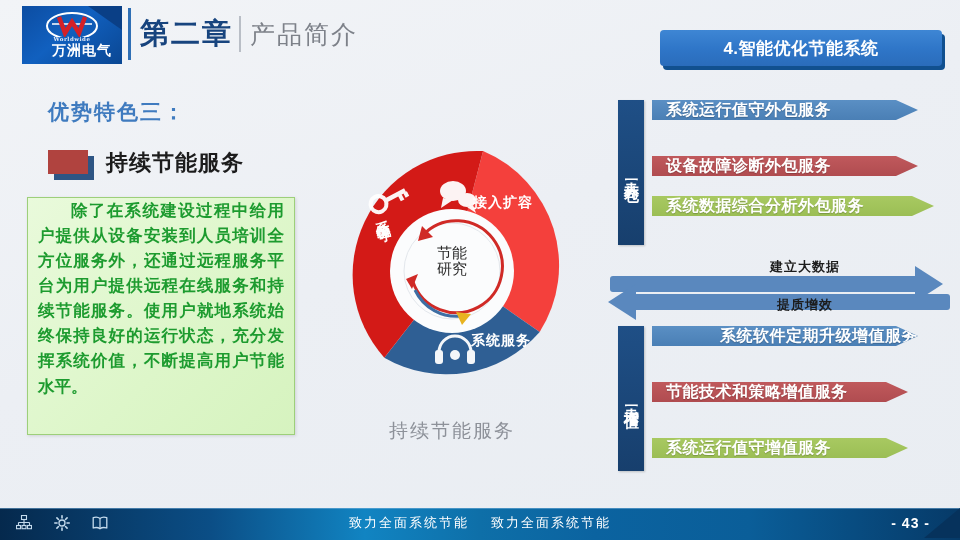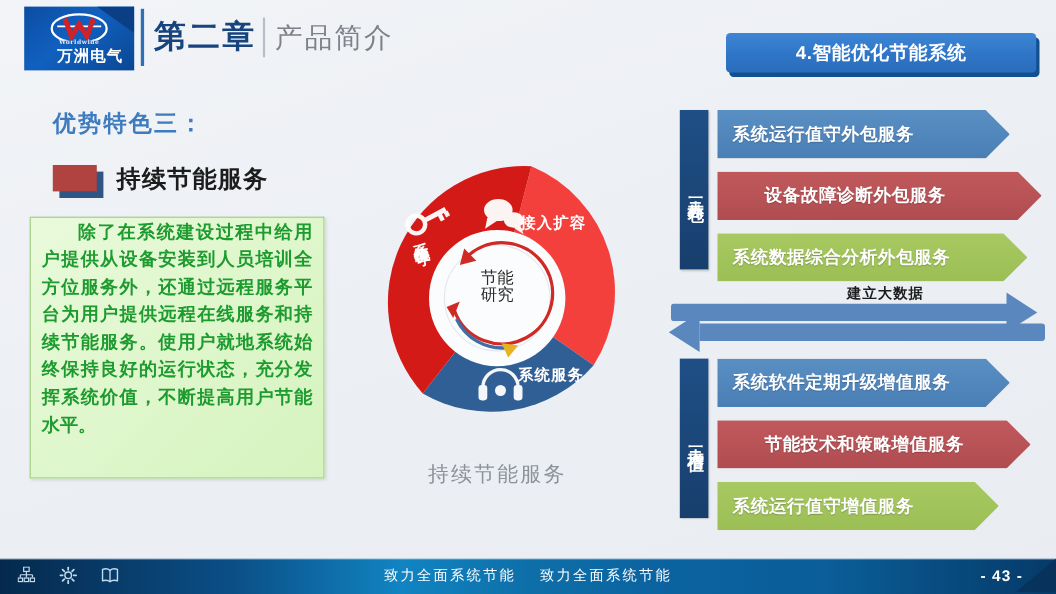--- a/index.html
+++ b/index.html
@@ -113,38 +113,38 @@
     background:linear-gradient(180deg,#1f4f86 0%,#173f6d 100%);
     color:#fff;font-size:15px;font-weight:bold;letter-spacing:3px;
     writing-mode:vertical-rl;text-orientation:upright;
     display:flex;align-items:center;justify-content:center;
     box-shadow:1px 1px 2px rgba(0,0,0,.2);
   }
   #tab-outsource{left:618px;top:100px;height:145px;}
   #tab-value{left:618px;top:326px;height:145px;}
 
   .chev{
-    position:absolute;height:44px;
+    position:absolute;height:20px;
     display:flex;align-items:center;
     clip-path:polygon(0 0, calc(100% - 22px) 0, 100% 50%, calc(100% - 22px) 100%, 0 100%);
     box-shadow:0 1px 2px rgba(0,0,0,.16);
   }
   .chev span{
     color:#fff;font-size:16px;font-weight:bold;letter-spacing:.5px;
     margin-left:14px;
     text-shadow:0 1px 1px rgba(0,0,0,.22);
   }
   .chev.blue{background:linear-gradient(180deg,#5a8fc4 0%,#4a7fb5 100%);}
-  .chev.red{background:linear-gradient(180deg,#c0595c 0%,#b04c50 100%);padding-left:29px;}
+  .chev.red{background:linear-gradient(180deg,#c0595c 0%,#b04c50 100%);}
   .chev.green{background:linear-gradient(180deg,#a8c961 0%,#9bbe55 100%);}
 
   #ch1{left:652px;top:100px;width:266px;}
   #ch2{left:652px;top:156px;width:266px;}
-  #ch3{left:652px;top:212px;width:282px;}
-  #ch4{left:652px;top:326px;width:266px;}
+  #ch3{left:652px;top:196px;width:282px;}
+  #ch4{left:652px;top:326px;width:266px;justify-content:flex-end;}
   #ch5{left:652px;top:382px;width:256px;}
   #ch6{left:652px;top:438px;width:256px;}
 
   
   .conn-label{
     position:absolute;font-size:13px;font-weight:bold;color:#1c1c1c;
     text-align:center;letter-spacing:1px;
   }
   #conn-lab-1{left:660px;top:258px;width:290px;}
   #conn-lab-2{left:660px;top:296px;width:290px;}
@@ -293,20 +293,21 @@
     </div>
   <div class="chev green" id="ch3">
       <span>系统数据综合分析外包服务</span>
     </div>
 
   <div class="conn-label" id="conn-lab-1">建立大数据</div>
   <div id="arrow-right"></div>
   <div id="arrow-right-head"></div>
   <div id="arrow-left"></div>
   <div id="arrow-left-head"></div>
+  <div class="conn-label" id="conn-lab-2">提质增效</div>
 
   <div class="group-tab" id="tab-value">三大增值</div>
   <div class="chev blue" id="ch4">
       <span>系统软件定期升级增值服务</span>
     </div>
   <div class="chev red" id="ch5">
       <span>节能技术和策略增值服务</span>
     </div>
   <div class="chev green" id="ch6">
       <span>系统运行值守增值服务</span>

